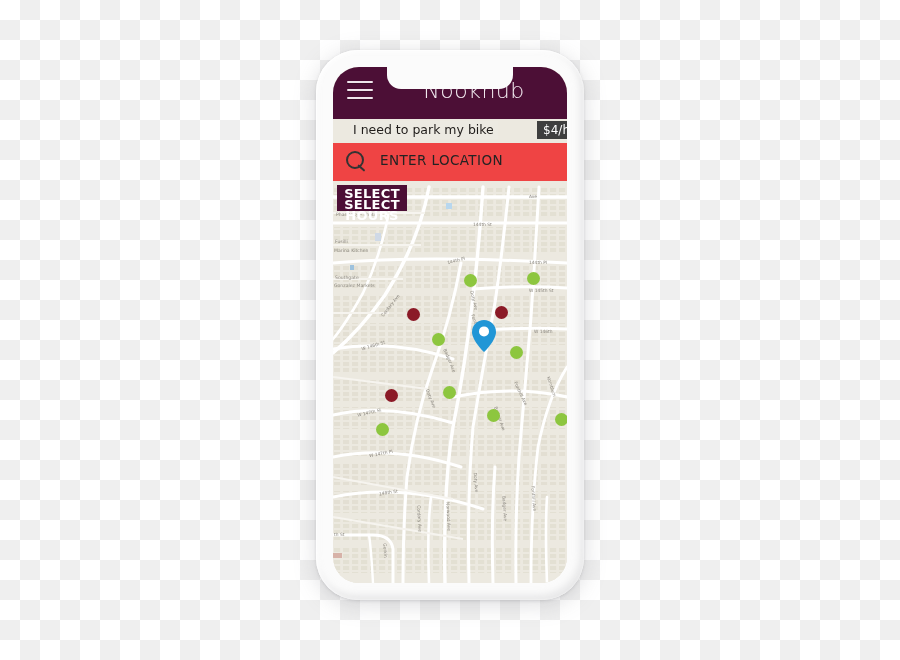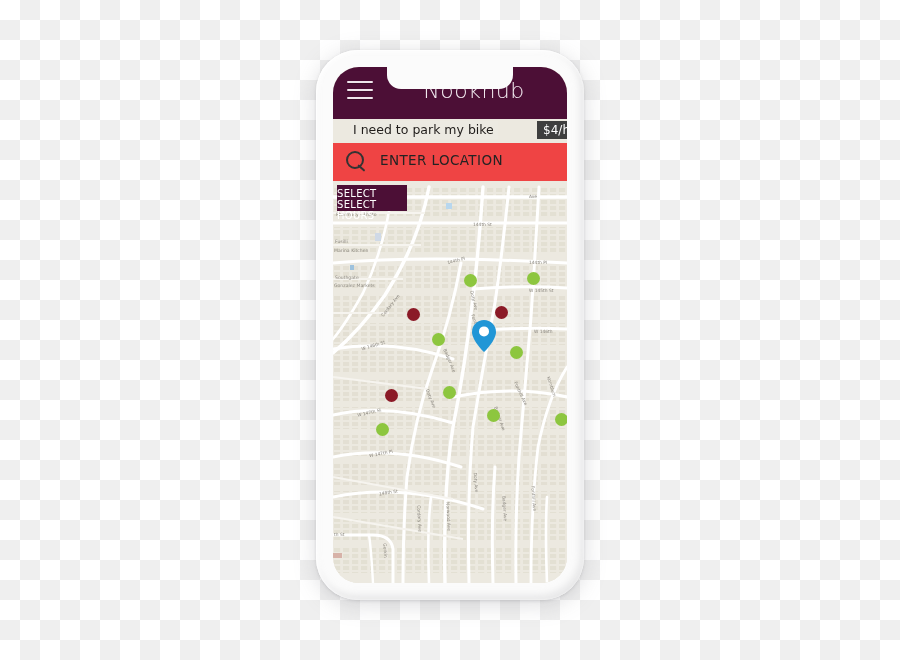--- a/index.html
+++ b/index.html
@@ -108,22 +108,22 @@
     position:absolute;left:47px;top:9px;
     font-size:13.5px;letter-spacing:.4px;color:#232323;
     font-family:"DejaVu Sans", sans-serif;
   }
 
   
   .hoursbar{position:absolute;left:0;top:118px;width:234px;height:26px;z-index:5;}
   .select-hours{
     position:absolute;left:4px;top:0;width:70px;height:26px;
     background:#4c0f36;color:#ffffff;
-    font-size:10px;font-weight:normal;line-height:11px;
-    padding-top:3px;box-sizing:border-box;
+    font-size:13px;font-weight:bold;line-height:11px;
+    text-align:center;padding-top:3px;box-sizing:border-box;
     letter-spacing:.3px;cursor:pointer;
     font-family:"DejaVu Sans", sans-serif;
   }
   .now-bar{
     position:absolute;left:74px;top:0;width:104px;height:24px;
     background:#a7a7a7;color:#e9e9e9;
     font-size:13px;letter-spacing:1px;
     padding:3px 0 0 14px;box-sizing:border-box;cursor:pointer;
     font-family:"DejaVu Sans", sans-serif;
   }

